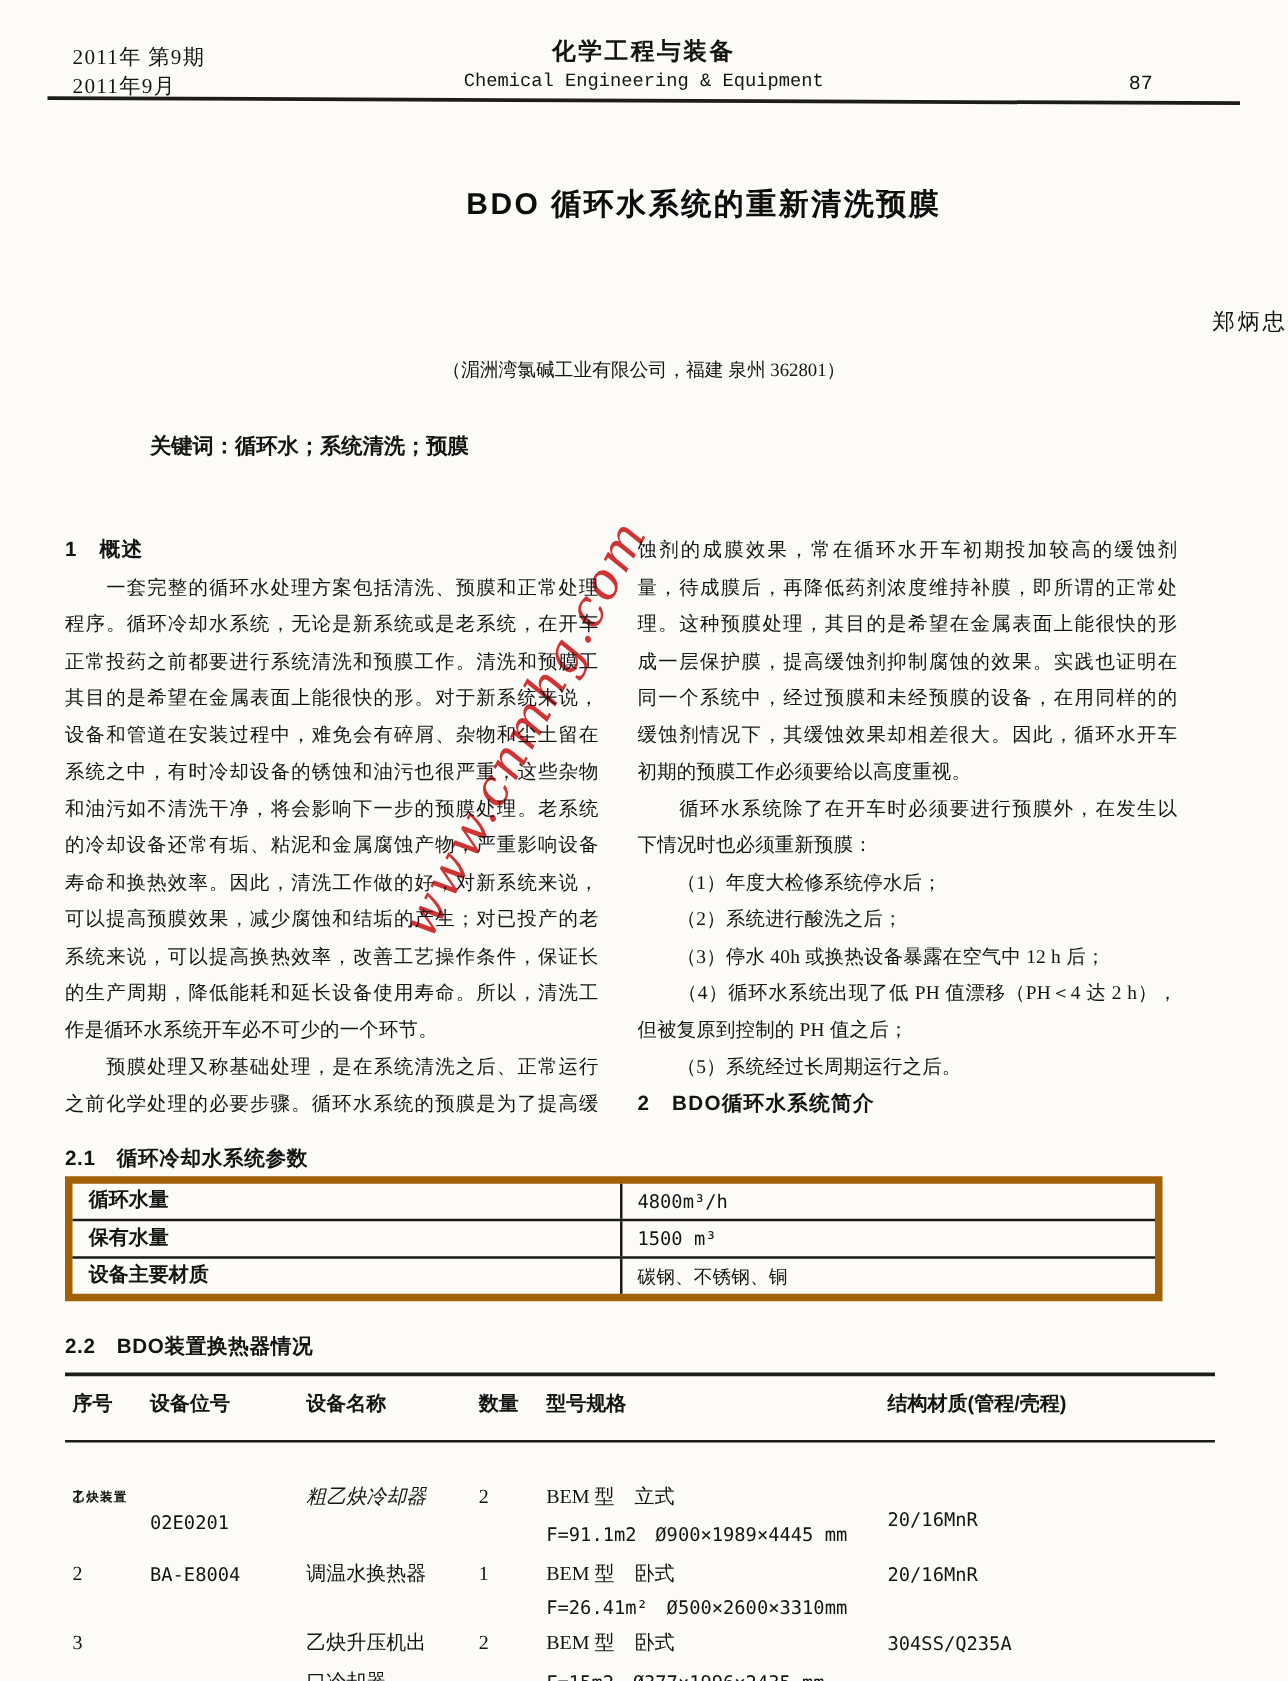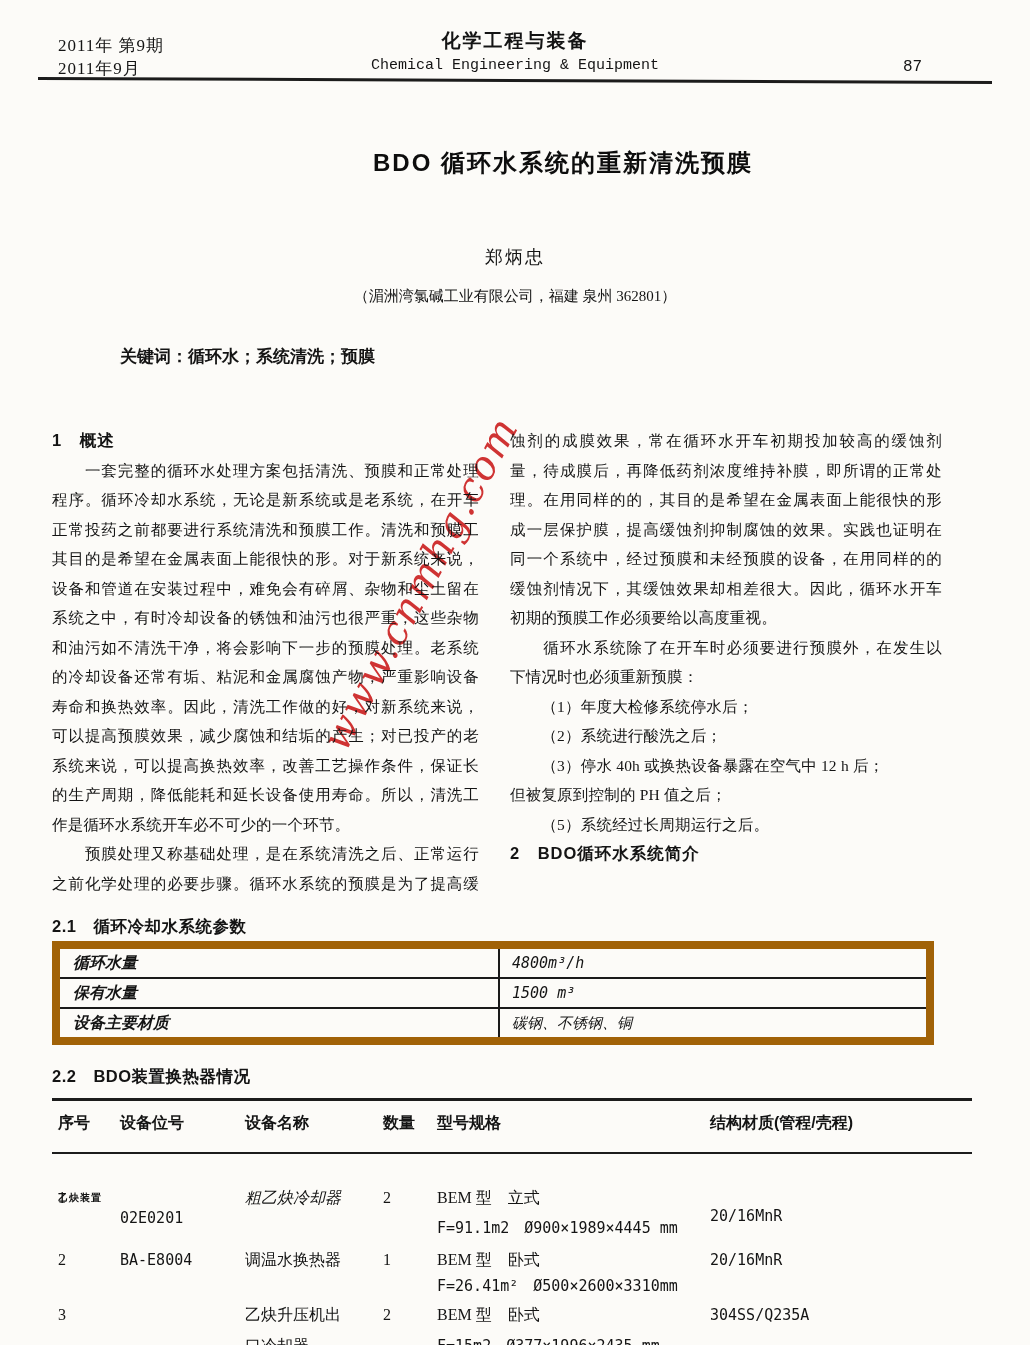--- a/index.html
+++ b/index.html
@@ -14,42 +14,42 @@
   .hdr-issue{left:58px;top:34px;font-size:17px;line-height:23px;letter-spacing:1px;}
   .hdr-journal{left:0;top:28px;width:100%;text-align:center;}
   .jzh{font-size:19px;font-weight:bold;letter-spacing:2px;font-family:"Liberation Serif",serif;}
   .jen{font-size:15px;margin-top:3px;font-family:"Liberation Mono",monospace;letter-spacing:0px;}
   .hdr-page{left:903px;top:58px;font-size:16px;font-family:"Liberation Mono",monospace;}
   .hdr-rule{left:38px;top:79px;width:954px;height:3px;background:#1c1c1c;transform:rotate(0.25deg);}
   
   .title{left:0;top:147px;width:100%;text-align:center;
     font-family:"Liberation Sans",sans-serif;font-weight:900;
     font-size:24px;letter-spacing:2px;color:#0d0d0d;margin-left:48px;}
-  .author{left:0;top:245px;width:100%;text-align:center;font-size:18px;letter-spacing:2px;}
+  .author{left:0;top:245px;width:100%;text-align:right;font-size:18px;letter-spacing:2px;}
   .affil{left:0;top:287px;width:100%;text-align:center;font-size:15px;}
   .keywords{left:120px;top:345px;font-size:17px;font-weight:bold;font-family:"Liberation Sans",sans-serif;}
   
   .watermark{left:200px;top:560px;width:440px;text-align:center;
     transform:rotate(-62deg);transform-origin:50% 50%;
     font-family:"DejaVu Serif",serif;font-style:italic;
     font-size:40px;letter-spacing:2px;opacity:.85;pointer-events:none;}
   
   .col{top:426px;}
   #col-left{left:52px;width:427px;}
   #col-right{left:510px;width:432px;}
   .bodyline{height:29.5px;line-height:29.5px;font-size:15.5px;letter-spacing:.2px;overflow:hidden;}
   .bodyline.j{text-align:justify;text-align-last:justify;}
   .bodyline.p{text-align:left;}
   .bodyline.h{font-weight:bold;font-family:"Liberation Sans",sans-serif;font-size:16.5px;letter-spacing:1px;}
   
   .t-caption{font-weight:bold;font-family:"Liberation Sans",sans-serif;font-size:16.5px;letter-spacing:.5px;}
   #cap1{left:52px;top:916px;}
   #cap2{left:52px;top:1066px;}
   
-  #table1{left:52px;top:941px;width:866px;border:8px solid #a16207;font-style:italic;}
+  #table1{left:52px;top:941px;width:866px;border:6px solid #a16207;}
   .t1row{display:flex;height:28px;line-height:28px;}
   .t1row + .t1row{border-top:2px solid #1a1a1a;}
   .t1c1{width:425px;padding-left:13px;border-right:2px solid #1a1a1a;
         font-family:"Liberation Sans",sans-serif;font-weight:bold;font-size:16px;}
   .t1c2{flex:1;padding-left:12px;font-size:15px;font-family:"DejaVu Sans Mono",monospace;}
   
   .t2-toprule{left:52px;top:1098px;width:920px;height:3px;background:#1c1c1c;}
   .t2-headrule{left:52px;top:1152px;width:920px;height:2px;background:#1c1c1c;}
   #t2head{left:52px;top:1113px;width:920px;height:24px;}
   .t2h{position:absolute;top:0;white-space:nowrap;
@@ -98,30 +98,31 @@
     <div class="bodyline j">可以提高预膜效果，减少腐蚀和结垢的产生；对已投产的老</div>
     <div class="bodyline j">系统来说，可以提高换热效率，改善工艺操作条件，保证长</div>
     <div class="bodyline j">的生产周期，降低能耗和延长设备使用寿命。所以，清洗工</div>
     <div class="bodyline p">作是循环水系统开车必不可少的一个环节。</div>
     <div class="bodyline j">　　预膜处理又称基础处理，是在系统清洗之后、正常运行</div>
     <div class="bodyline j">之前化学处理的必要步骤。循环水系统的预膜是为了提高缓</div>
   </div>
 <div id="col-right" class="abs col">
     <div class="bodyline j">蚀剂的成膜效果，常在循环水开车初期投加较高的缓蚀剂</div>
     <div class="bodyline j">量，待成膜后，再降低药剂浓度维持补膜，即所谓的正常处</div>
-    <div class="bodyline j">理。在用同样的的，其目的是希望在金属表面上能很快的形</div>
+    <div class="bodyline j">理。这种预膜处理，其目的是希望在金属表面上能很快的形</div>
     <div class="bodyline j">成一层保护膜，提高缓蚀剂抑制腐蚀的效果。实践也证明在</div>
     <div class="bodyline j">同一个系统中，经过预膜和未经预膜的设备，在用同样的的</div>
     <div class="bodyline j">缓蚀剂情况下，其缓蚀效果却相差很大。因此，循环水开车</div>
     <div class="bodyline p">初期的预膜工作必须要给以高度重视。</div>
     <div class="bodyline j">　　循环水系统除了在开车时必须要进行预膜外，在发生以</div>
     <div class="bodyline p">下情况时也必须重新预膜：</div>
     <div class="bodyline p">　　（1）年度大检修系统停水后；</div>
     <div class="bodyline p">　　（2）系统进行酸洗之后；</div>
     <div class="bodyline p">　　（3）停水 40h 或换热设备暴露在空气中 12 h 后；</div>
+    <div class="bodyline j">　　（4）循环水系统出现了低 PH 值漂移（PH＜4 达 2 h），</div>
     <div class="bodyline p">但被复原到控制的 PH 值之后；</div>
     <div class="bodyline p">　　（5）系统经过长周期运行之后。</div>
     <div class="bodyline h">2　BDO循环水系统简介</div>
   </div>
 
 <div id="cap1" class="abs t-caption">2.1　循环冷却水系统参数</div>
 <div id="table1" class="abs">
     <div class="t1row">
       <div class="t1c1">循环水量</div>
       <div class="t1c2">4800m³/h</div>

